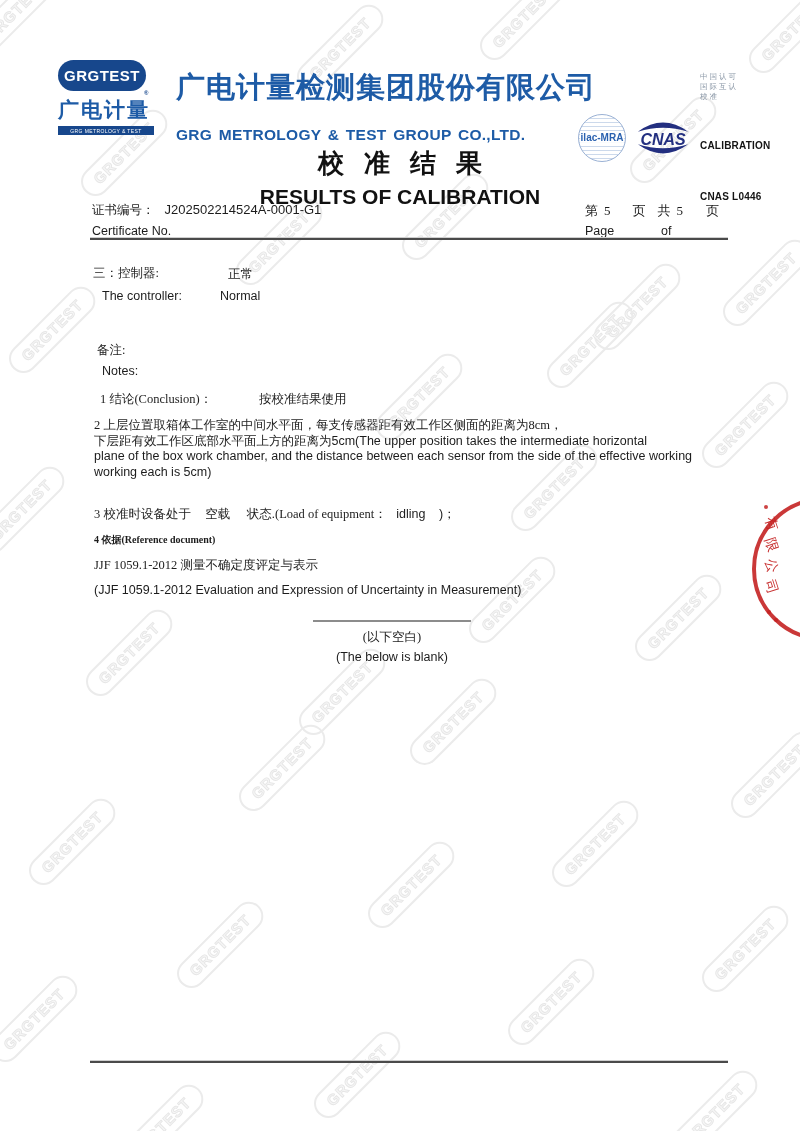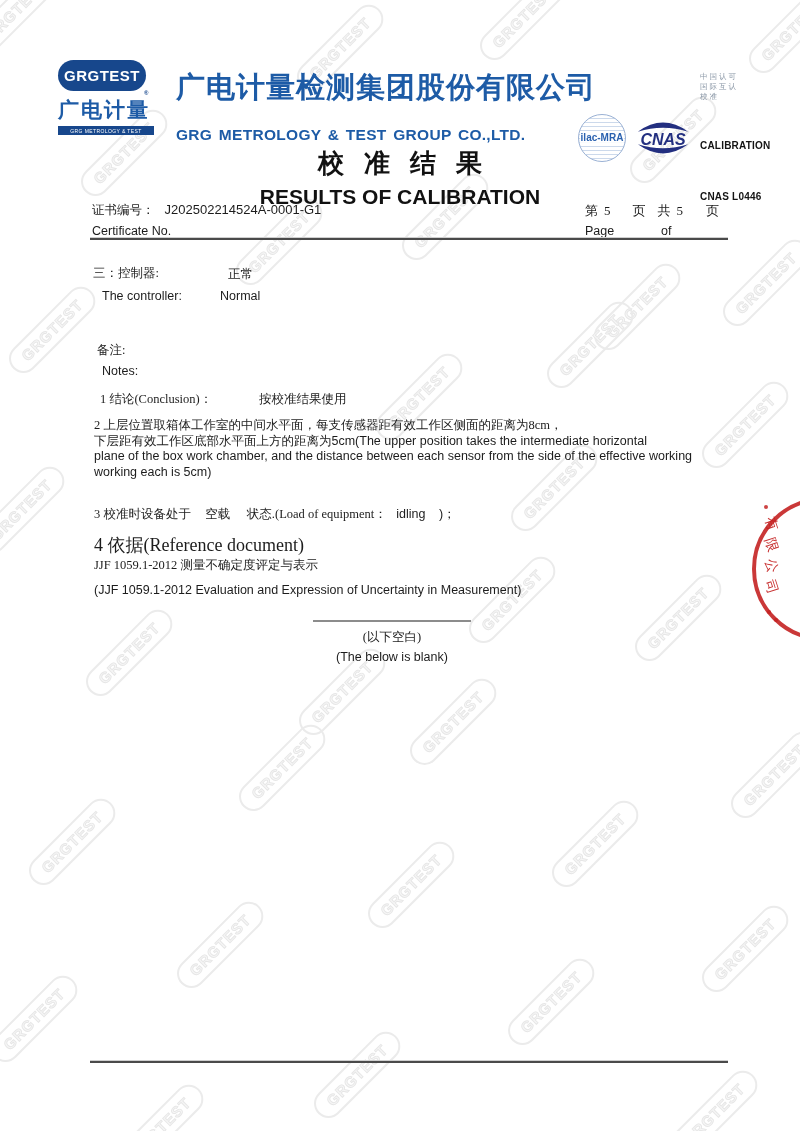--- a/index.html
+++ b/index.html
@@ -76,21 +76,21 @@
   #sec3 .en-lab{margin-left:9px;}
   #sec3 .val2{position:absolute;left:127px;top:0;}
 
   #notes-label{left:97px;top:342px;}
   #notes-label-en{left:102px;top:364px;}
   #note1{left:100px;top:391px;width:500px;position:absolute;font-size:12.5px;}
   #note1 .val{position:absolute;left:159px;top:0;}
   #note2{left:94px;top:418px;width:604px;position:absolute;font-size:12.5px;line-height:15.6px;}
   #note3{left:94px;top:506px;position:absolute;font-size:12.5px;white-space:nowrap;}
   #note3 .b1{margin-left:11px;} #note3 .m{margin-left:13px;} #note3 .b2{margin-left:6px;} #note3 .s{margin-left:10px;}
-  #note4{left:94px;top:533px;position:absolute;font-size:18px;}
+  #note4{left:94px;top:533px;position:absolute;font-size:10px;font-weight:bold;}
   #ref-cn{left:94px;top:557px;position:absolute;font-size:12.5px;}
   #ref-en{left:94px;top:583px;position:absolute;font-size:12.5px;}
 
   #blank-rule{position:absolute;left:313px;top:620px;width:158px;height:2px;background:#8c8c8c;}
   #blank-cn{position:absolute;left:292px;top:629px;width:200px;text-align:center;font-size:12.5px;}
   #blank-en{position:absolute;left:292px;top:650px;width:200px;text-align:center;font-size:12.5px;}
 
   
   .stamp-circle{
     position:absolute;left:752px;top:497px;width:136px;height:136px;border-radius:50%;

